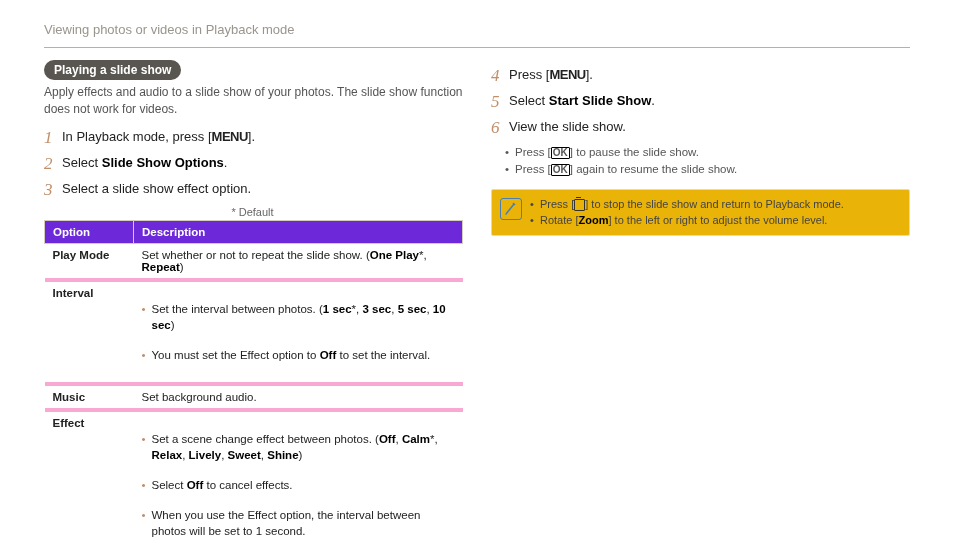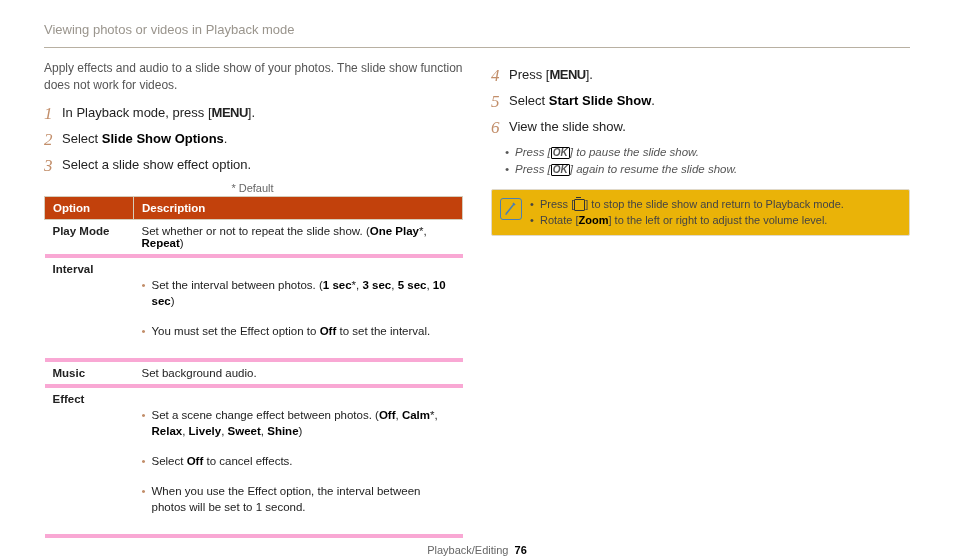--- a/index.html
+++ b/index.html
@@ -8,26 +8,26 @@
   .rule{border-top:1px solid #b8b0a2;margin:4px 44px 12px 44px;}
   .cols{display:flex;flex:1;padding:0 44px;}
   .col{width:440px;}
   .col.left{margin-right:28px;}
   .pill{display:inline-block;background:#595550;color:#fff;border-radius:12px;padding:3px 10px;font-size:12px;font-weight:bold;margin-bottom:4px;}
   .intro{font-size:12px;color:#555;line-height:1.4;margin-bottom:10px;}
   ol.steps{list-style:none;padding:0;margin:0 0 6px 0;font-size:13px;}
   ol.steps>li{display:flex;margin:6px 0;}
   ol.steps .num{color:#c28e6a;font-size:17px;font-style:italic;font-family:Georgia,serif;width:18px;flex:none;}
   ol.steps .txt{padding-top:1px;}
-  .sub{font-size:11.5px;color:#555;list-style:none;padding-left:24px;margin:2px 0 8px 0;font-style:italic;}
+  .sub{font-size:11.5px;color:#555;list-style:none;padding-left:24px;margin:2px 0 8px 0;}
   .sub li{position:relative;line-height:1.5;}
   .sub li::before{content:"•";position:absolute;left:-10px;}
   .defnote{text-align:center;font-size:11px;color:#666;margin:4px 2px 2px 0;}
   table{border-collapse:collapse;width:100%;font-size:11.5px;}
-  th{background:#c2410c;color:#fff;text-align:left;padding:5px 8px;font-weight:bold;border:1px solid #d5cdbb;}
+  th{background:#6d28d9;color:#fff;text-align:left;padding:5px 8px;font-weight:bold;border:1px solid #d5cdbb;}
   th.opt{width:72px;}
   td{padding:5px 8px;border-bottom:4px solid #f9a8d4;vertical-align:top;}
   td.optname{font-weight:bold;width:72px;}
   .dbullets{list-style:none;padding-left:10px;margin:0;}
   .dbullets li{position:relative;line-height:1.4;margin:14px 0;}
   .dbullets li::before{content:"•";position:absolute;left:-10px;color:#c28e6a;}
   .notebox{display:flex;background:#eab308;border:1px solid #e0d9c9;border-radius:2px;margin-top:10px;padding:6px 8px;}
   .noteicon{width:20px;height:20px;border:1.5px solid #4b7fb3;border-radius:3px;color:#4b7fb3;flex:none;display:flex;align-items:center;justify-content:center;margin-right:8px;margin-top:2px;}
   .notebox ul{list-style:none;padding:0;margin:0;font-size:11px;color:#444;}
   .notebox li{position:relative;padding-left:10px;line-height:1.5;}
@@ -43,20 +43,21 @@
 </head>
 <body>
 
 <div class="page">
   <div class="header">Viewing photos or videos in Playback mode</div>
   <div class="rule"></div>
 
   <div class="cols">
 
     <div class="col left">
+      <span class="pill">Playing a slide show</span>
       <div class="intro">Apply effects and audio to a slide show of your photos. The slide show function does not work for videos.</div>
 
       <ol class="steps">
         <li>
           <span class="num">1</span>
           <span class="txt">
             <span>In Playback mode, press [</span><span class="menuglyph">MENU</span><span>].</span>
           </span>
         </li>
         <li>

